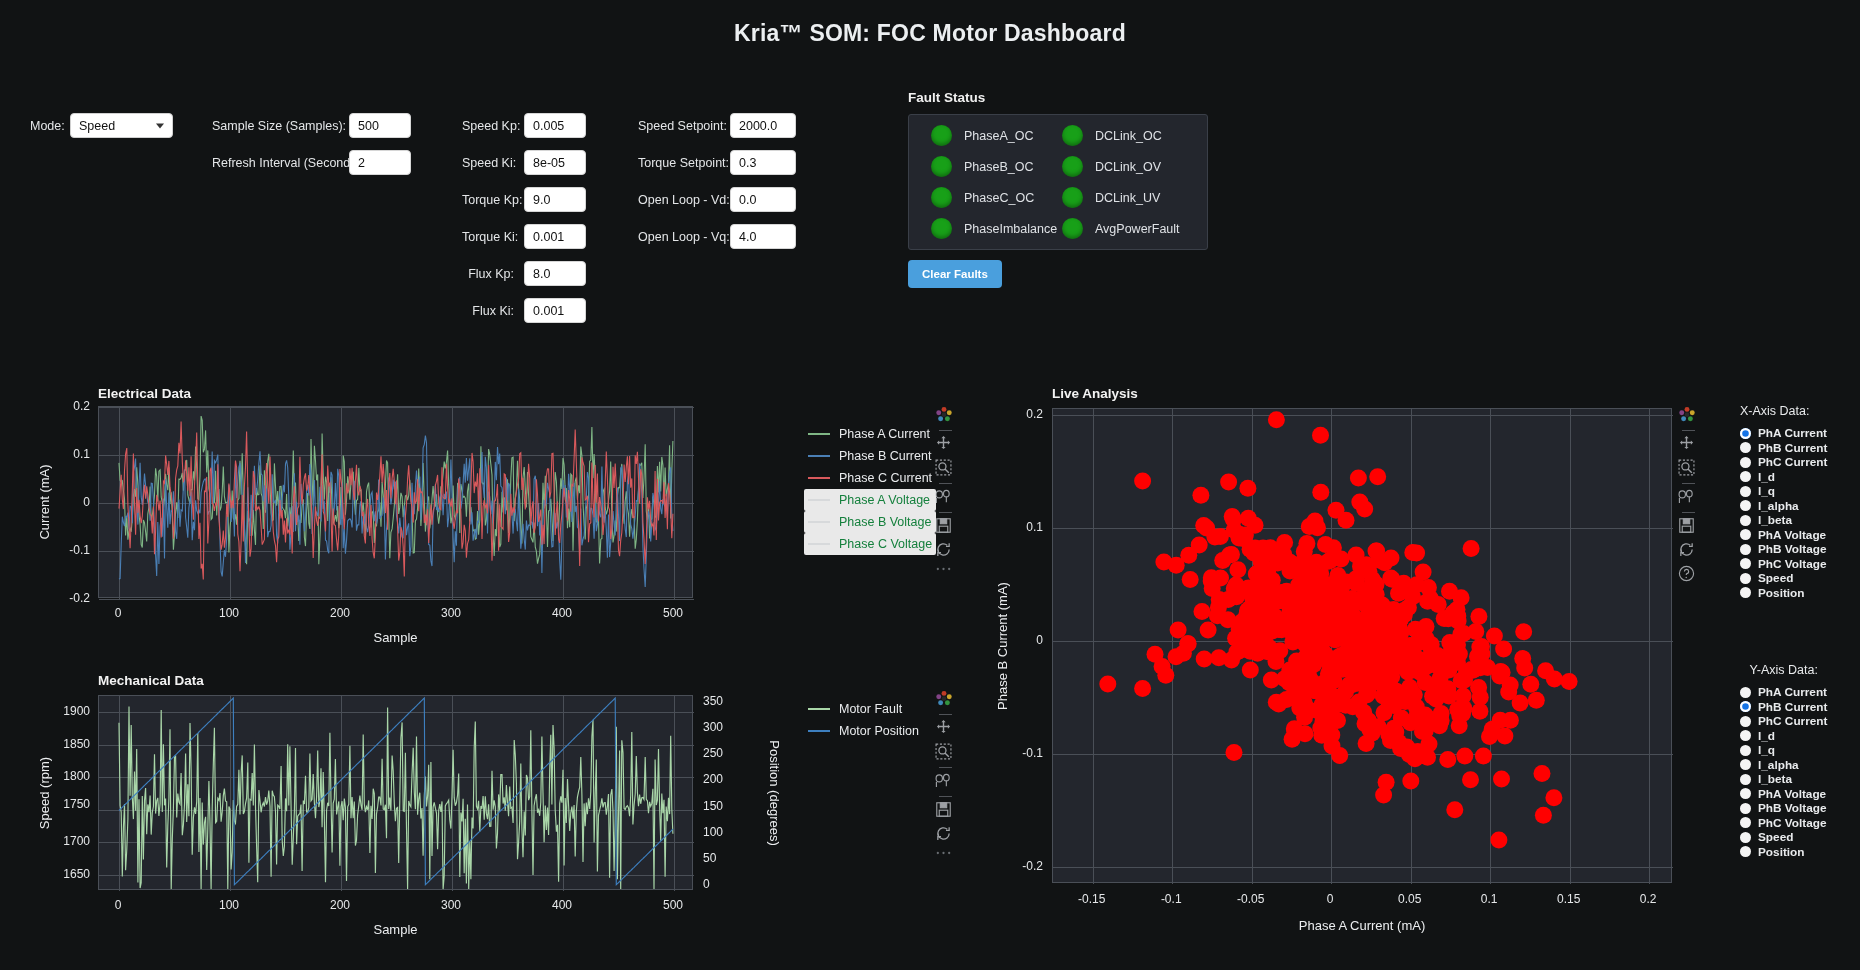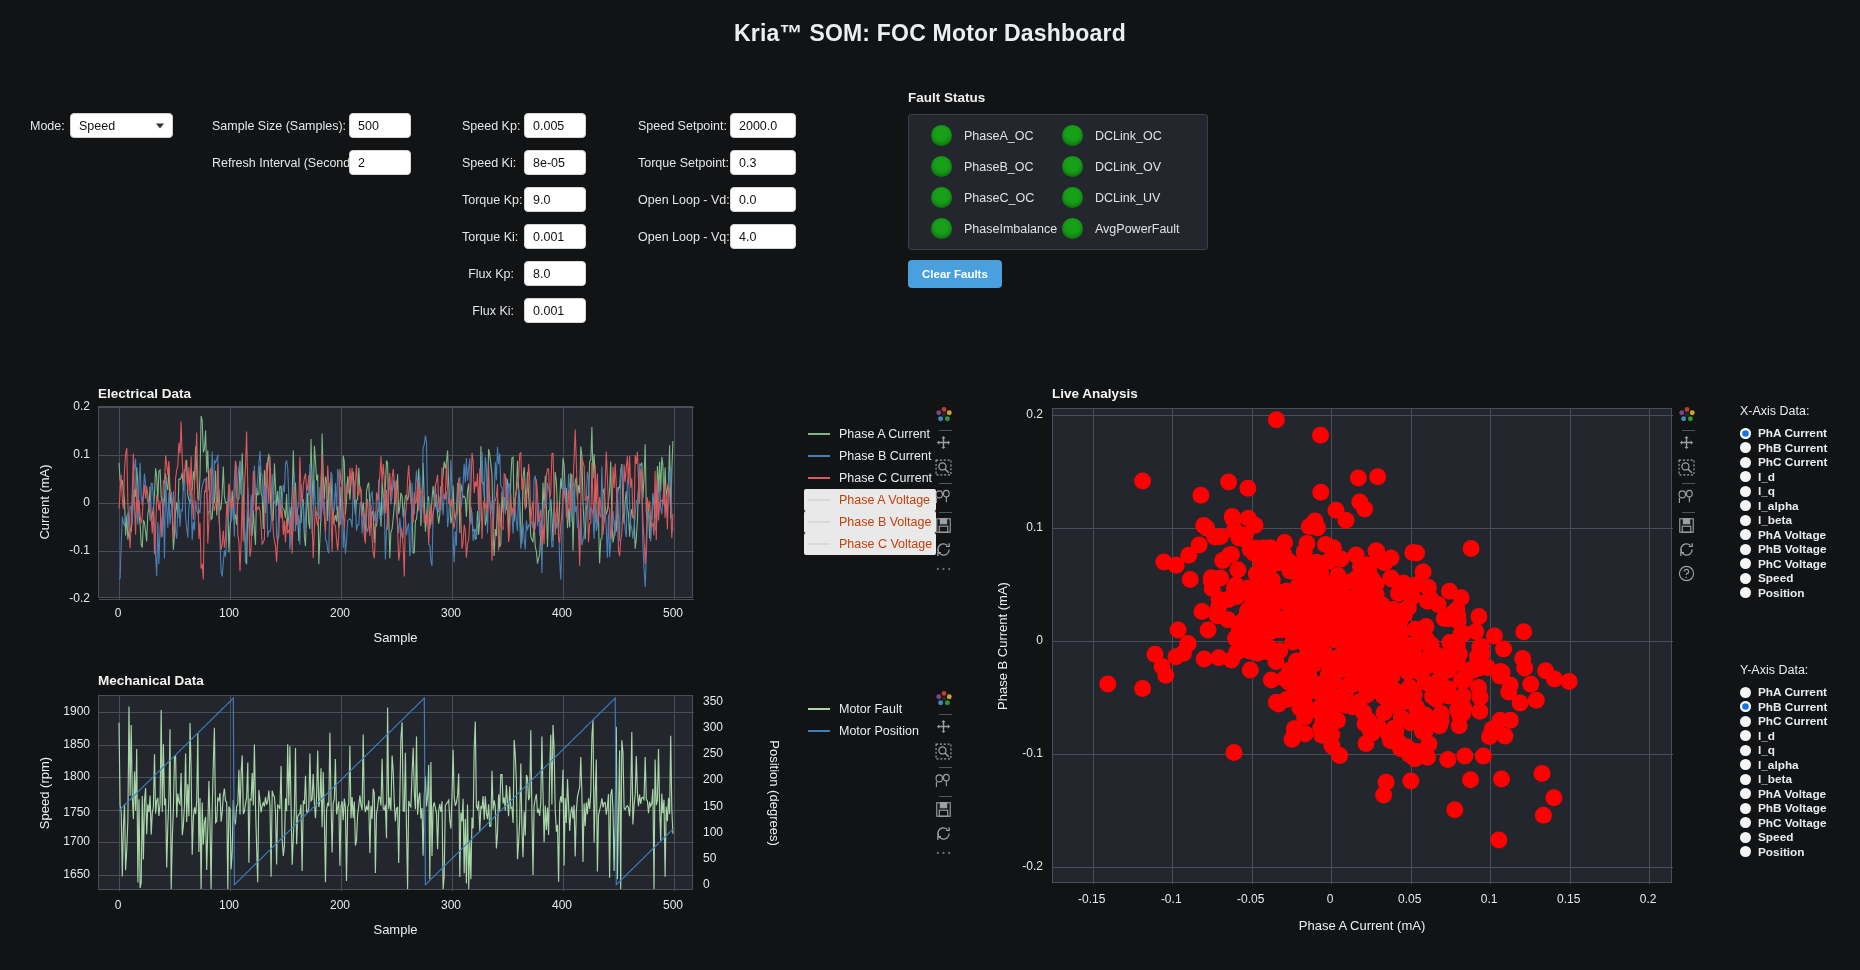--- a/index.html
+++ b/index.html
@@ -99,21 +99,21 @@
   .axis-title { position: absolute; font-size: 13px; color: #eceef0; white-space: nowrap; }
   .rot270 { transform: rotate(-90deg); transform-origin: 0 0; }
   .rot90  { transform: rotate(90deg);  transform-origin: 0 0; }
 
   
   .legend { position: absolute; background: transparent; }
   .legend-item { display: flex; align-items: center; height: 22px; }
   .legend-swatch { width: 22px; height: 2px; margin-right: 9px; flex: 0 0 auto; }
   .legend-text { font-size: 12.5px; color: #e9ebed; white-space: nowrap; }
   .legend-item.disabled { background: #e9e9e9; border-radius: 2px; padding: 0 4px; margin-left: -4px; }
-  .legend-item.disabled .legend-text { color: #c2410c; }
+  .legend-item.disabled .legend-text { color: #15803d; }
 
   
   .modebar { position: absolute; display: flex; flex-direction: column; align-items: center; gap: 4px; }
   .modebar .mb-btn { width: 20px; height: 20px; opacity: .82; display: block; }
   .modebar .mb-btn svg { display: block; }
 
   
   .axis-panel { position: absolute; }
   .axis-panel h4 {
     margin: 0 0 8px 0; font-size: 12.5px; font-weight: normal; color: #e8eaec;
@@ -380,21 +380,21 @@
         </div>
         <div class="tick" style="left: 87.9813px; top: 225px; transform: translateX(-50%);">0</div>
         <div class="tick" style="left: 198.989px; top: 225px; transform: translateX(-50%);">100</div>
         <div class="tick" style="left: 309.996px; top: 225px; transform: translateX(-50%);">200</div>
         <div class="tick" style="left: 421.004px; top: 225px; transform: translateX(-50%);">300</div>
         <div class="tick" style="left: 532.011px; top: 225px; transform: translateX(-50%);">400</div>
         <div class="tick" style="left: 643.019px; top: 225px; transform: translateX(-50%);">500</div>
         <div class="tick" style="left: 60px; top: 38.25px; transform: translate(-100%, -50%);">1900</div>
         <div class="tick" style="left: 60px; top: 70.75px; transform: translate(-100%, -50%);">1850</div>
         <div class="tick" style="left: 60px; top: 103.25px; transform: translate(-100%, -50%);">1800</div>
-        <div class="tick" style="left: 60px; top: 139px; transform: translate(-100%, -50%);">1750</div>
+        <div class="tick" style="left: 60px; top: 131px; transform: translate(-100%, -50%);">1750</div>
         <div class="tick" style="left: 60px; top: 168.25px; transform: translate(-100%, -50%);">1700</div>
         <div class="tick" style="left: 60px; top: 200.75px; transform: translate(-100%, -50%);">1650</div>
         <div class="tick" style="left: 673px; top: 28.2567px; transform: translateY(-50%);">350</div>
         <div class="tick" style="left: 673px; top: 54.3262px; transform: translateY(-50%);">300</div>
         <div class="tick" style="left: 673px; top: 80.3957px; transform: translateY(-50%);">250</div>
         <div class="tick" style="left: 673px; top: 106.465px; transform: translateY(-50%);">200</div>
         <div class="tick" style="left: 673px; top: 132.535px; transform: translateY(-50%);">150</div>
         <div class="tick" style="left: 673px; top: 158.604px; transform: translateY(-50%);">100</div>
         <div class="tick" style="left: 673px; top: 184.674px; transform: translateY(-50%);">50</div>
         <div class="tick" style="left: 673px; top: 210.743px; transform: translateY(-50%);">0</div>
@@ -1249,21 +1249,21 @@
         <div class="radio-row">
           <span class="radio"></span>
           <span class="radio-label">Speed</span>
         </div>
         <div class="radio-row">
           <span class="radio"></span>
           <span class="radio-label">Position</span>
         </div>
       </div>
   </div>
-  <div class="axis-panel" id="y-axis-panel" style="left:1740px; top:663px;">
+  <div class="axis-panel" id="y-axis-panel" style="left:1740px; top:663px;text-align:center;">
     <h4>Y-Axis Data:</h4>
     <div id="y-axis-list">
         <div class="radio-row">
           <span class="radio"></span>
           <span class="radio-label">PhA Current</span>
         </div>
         <div class="radio-row">
           <span class="radio checked"></span>
           <span class="radio-label">PhB Current</span>
         </div>

